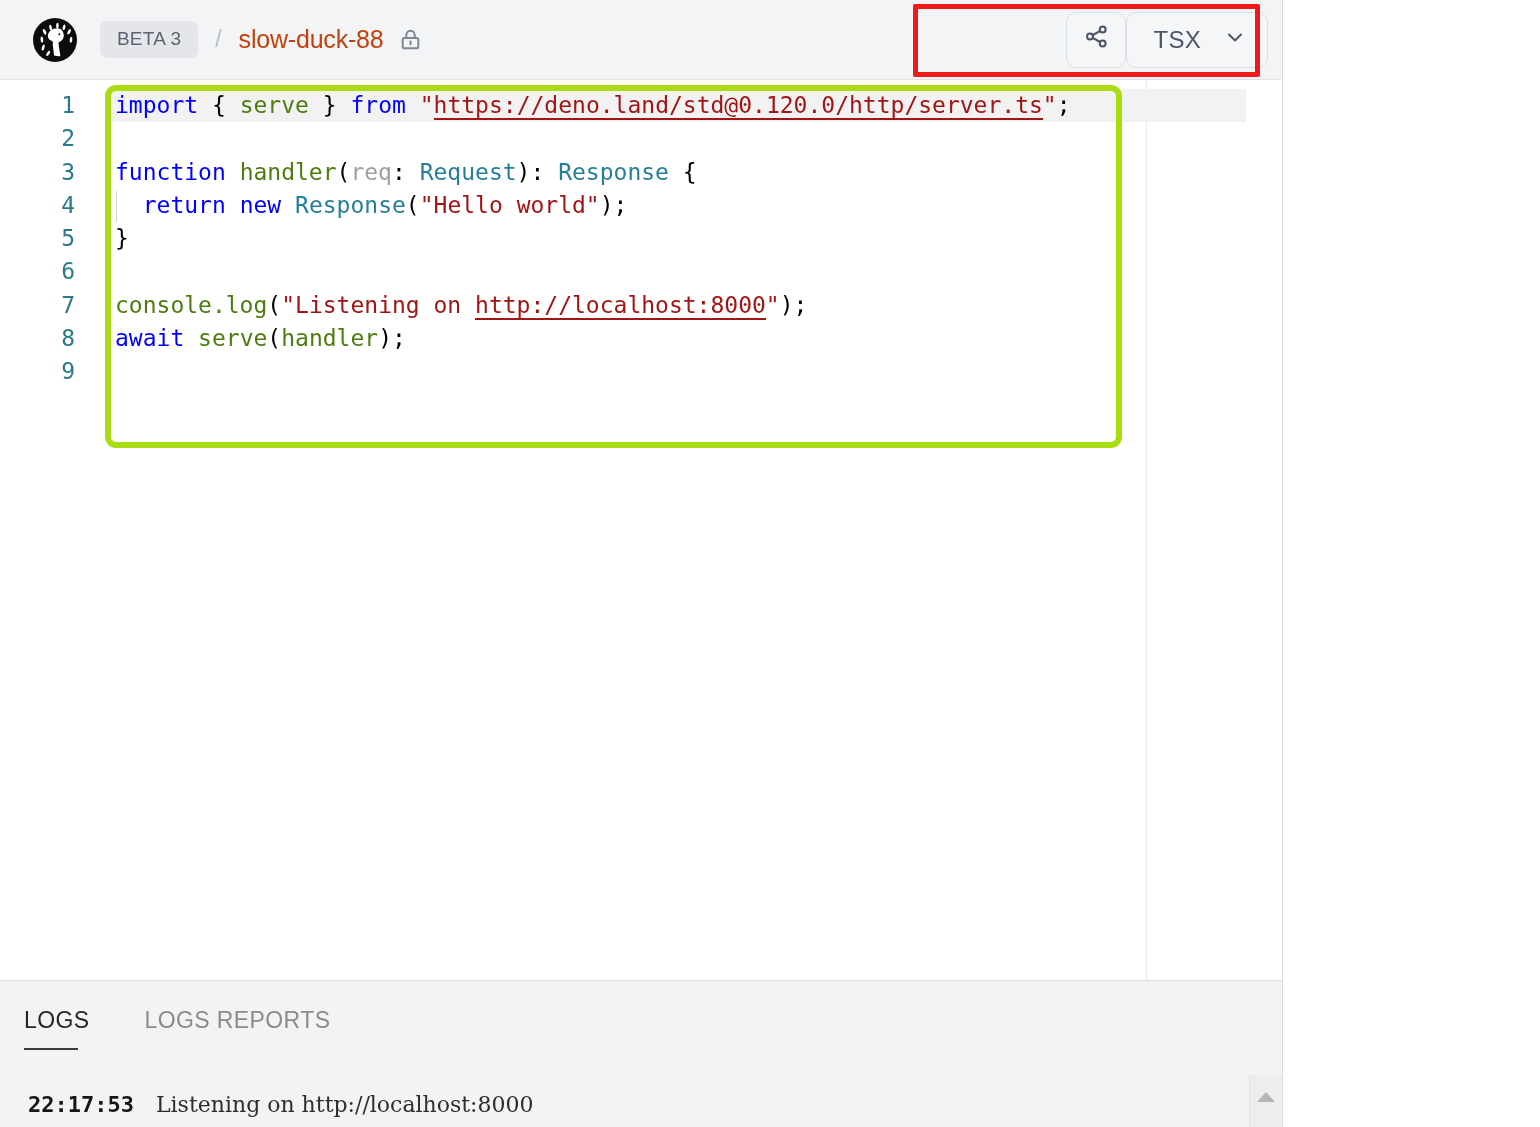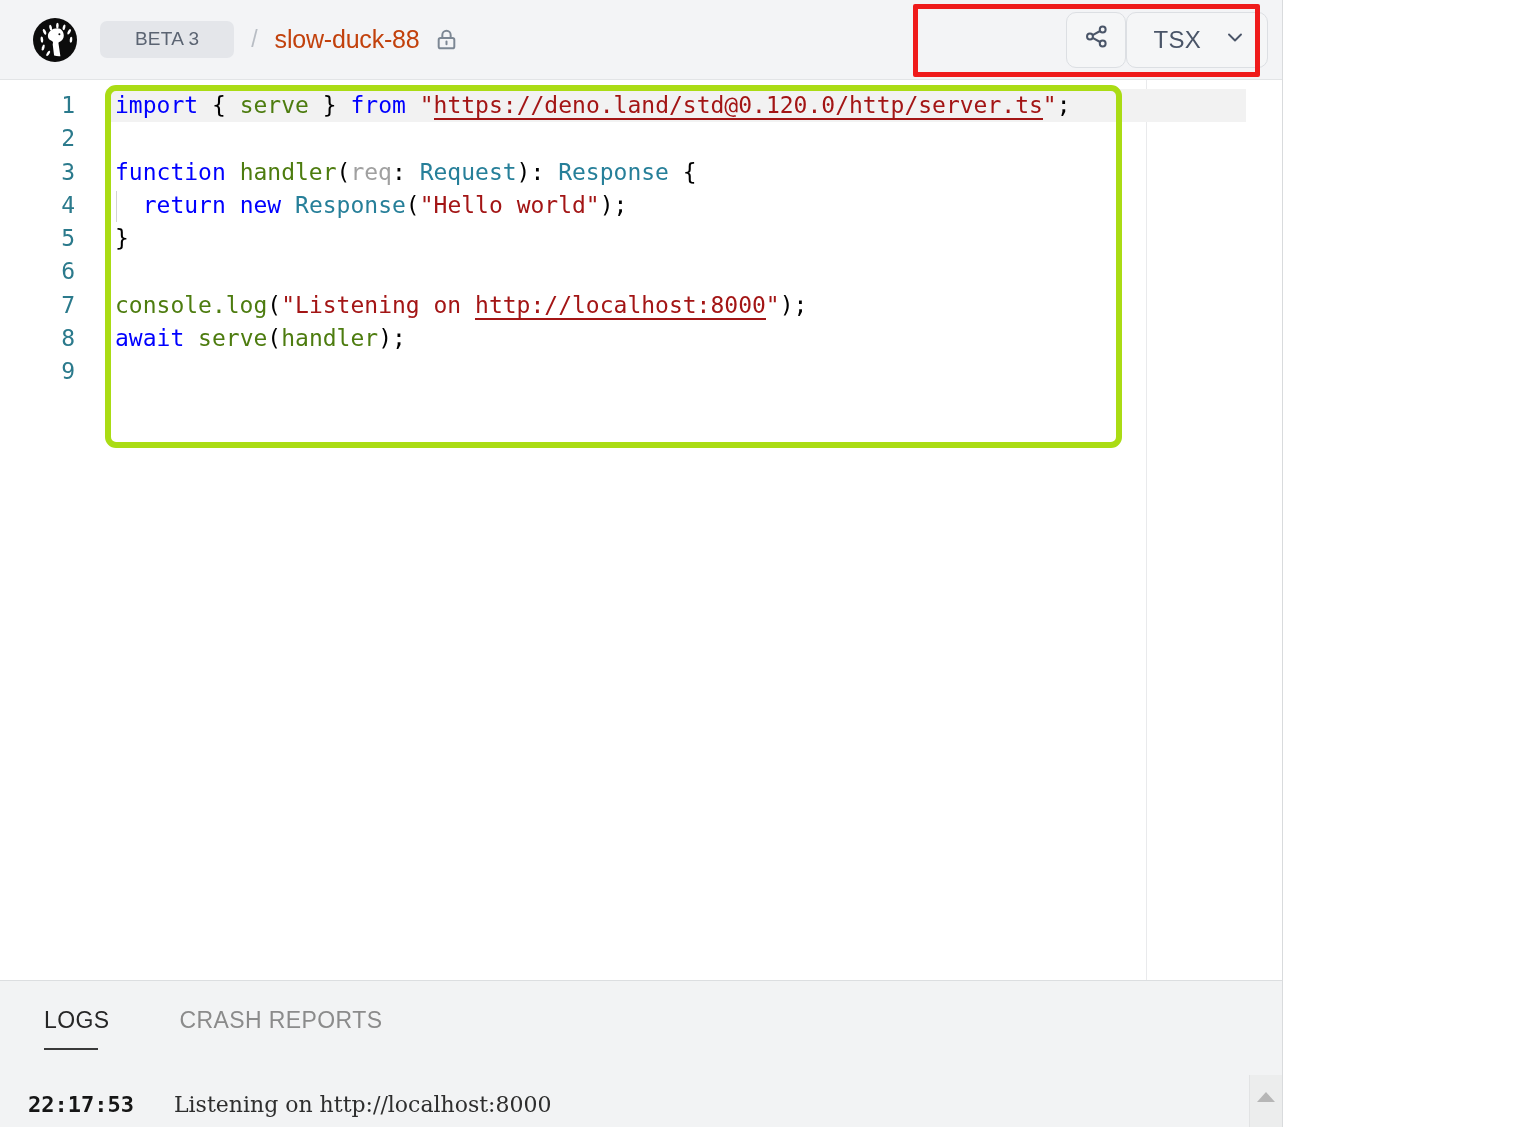--- a/index.html
+++ b/index.html
@@ -30,21 +30,21 @@
     display:flex; align-items:center;
     padding:0 14px 0 32px;
     position:relative;
   }
   #logo { width:46px; height:46px; flex:0 0 46px; }
   .beta-pill {
     margin-left:22px;
     background:#e4e6ea;
     color:#5b6472;
     font-size:19px;
-    padding:7px 35px 8px;
+    padding:7px 17px 8px;
     border-radius:7px;
     letter-spacing:.2px;
     white-space:nowrap;
   }
   .slash { margin:0 17px; color:#b8bdc4; font-size:23px; }
   .proj-name { font-size:25px; color:#c2410c; letter-spacing:-.2px; white-space:nowrap; }
   .lock-icon { margin-left:14px; width:25px; height:25px; display:block; }
 
   #hdr-right { margin-left:auto; display:flex; align-items:center; position:relative; }
   .hbtn {
@@ -134,39 +134,39 @@
     width:1px; background:#e9eaec;
   }
 
   
   #logs-panel {
     flex:0 0 147px;
     background:#f2f3f4;
     border-top:1px solid #dcdee0;
     position:relative;
   }
-  #log-tabs { display:flex; gap:70px; padding:26px 0 0 44px; }
+  #log-tabs { display:flex; gap:55px; padding:26px 0 0 24px; }
   .log-tab {
     font-size:23px; letter-spacing:.4px; cursor:pointer;
     padding-bottom:10px; position:relative;
   }
   .log-tab.active { color:#262626; }
   .log-tab.active:after {
     content:""; position:absolute; left:0; bottom:-6px;
     width:54px; height:2px; background:#3a3a3a;
   }
   .log-tab.inactive { color:#8b8b8b; }
 
   #log-list {
     position:absolute; left:0; right:0; top:96px; bottom:0;
     padding:11px 0 0 28px;
     font-family:"DejaVu Serif", serif;
     font-size:22px;
   }
-  .log-row { display:flex; gap:40px; line-height:34px; white-space:nowrap; }
+  .log-row { display:flex; gap:22px; line-height:34px; white-space:nowrap; }
   .log-time { font-family:"DejaVu Sans Mono", monospace; font-weight:bold; color:#161616; }
   .log-msg { color:#2e2e2e; }
 
   #log-scroll {
     position:absolute; right:0; top:94px; bottom:0; width:33px;
     background:#eceded; border-left:1px solid #e2e3e4;
   }
   #log-scroll .arrow {
     width:0;height:0;margin:17px auto 0;
     border-left:9px solid transparent;
@@ -285,21 +285,21 @@
           <div>8</div>
           <div>9</div>
         </div>
       <div id="code-area"><div class="ln active"><span class="kw">import</span><span class="pln"> </span><span class="pun">{</span><span class="pln"> serve </span><span class="pun">}</span><span class="pln"> </span><span class="kw">from</span><span class="pln"> </span><span class="str">"</span><span class="lnk">https://deno.land/std@0.120.0/http/server.ts</span><span class="str">"</span><span class="pun">;</span></div><div class="ln">&nbsp;</div><div class="ln"><span class="kw">function</span><span class="pln"> handler</span><span class="pun">(</span><span class="dim">req</span><span class="pun">: </span><span class="typ">Request</span><span class="pun">): </span><span class="typ">Response</span><span class="pun"> {</span></div><div class="ln"><span class="indent-guide"></span><span class="pln">  </span><span class="kw">return</span><span class="pln"> </span><span class="kw">new</span><span class="pln"> </span><span class="typ">Response</span><span class="pun">(</span><span class="str">"Hello world"</span><span class="pun">);</span></div><div class="ln"><span class="pun">}</span></div><div class="ln">&nbsp;</div><div class="ln"><span class="pln">console.log</span><span class="pun">(</span><span class="str">"</span><span class="str">Listening on </span><span class="lnk">http://localhost:8000</span><span class="str">"</span><span class="pun">);</span></div><div class="ln"><span class="kw">await</span><span class="pln"> serve</span><span class="pun">(</span><span class="pln">handler</span><span class="pun">);</span></div><div class="ln">&nbsp;</div></div>
       <div id="green-annot" style="border-color: rgb(170, 220, 20);"></div>
     </div>
 
     <div id="logs-panel">
       <div id="log-tabs">
           <div class="log-tab active">LOGS</div>
-          <div class="log-tab inactive">CRASH REPORTS</div>
+          <div class="log-tab inactive">LOGS REPORTS</div>
         </div>
       <div id="log-list">
           <div class="log-row">
             <span class="log-time">22:17:53</span>
             <span class="log-msg">Listening on http://localhost:8000</span>
           </div>
         </div>
       <div id="log-scroll">
         <div class="arrow"></div>
       </div>

